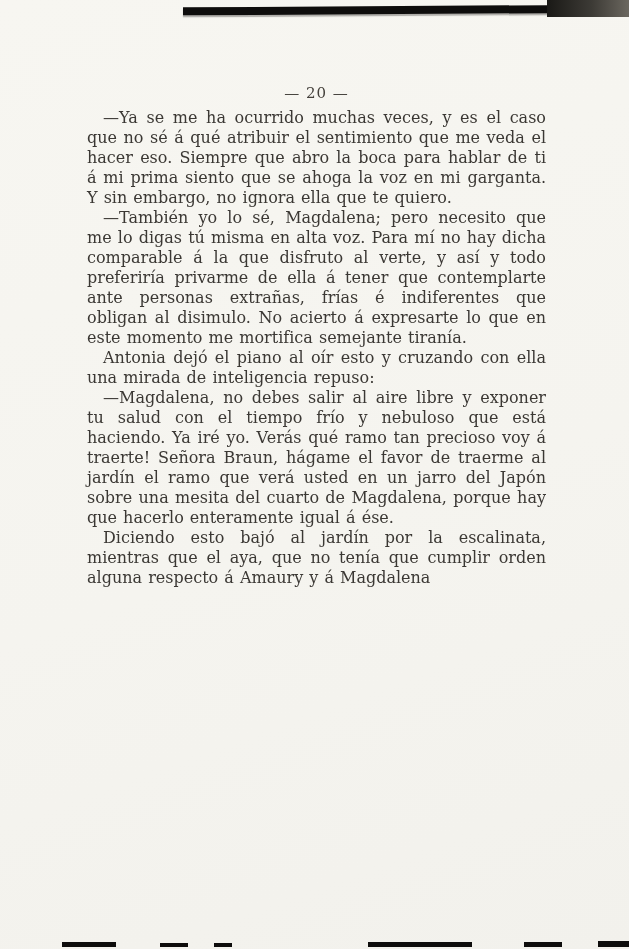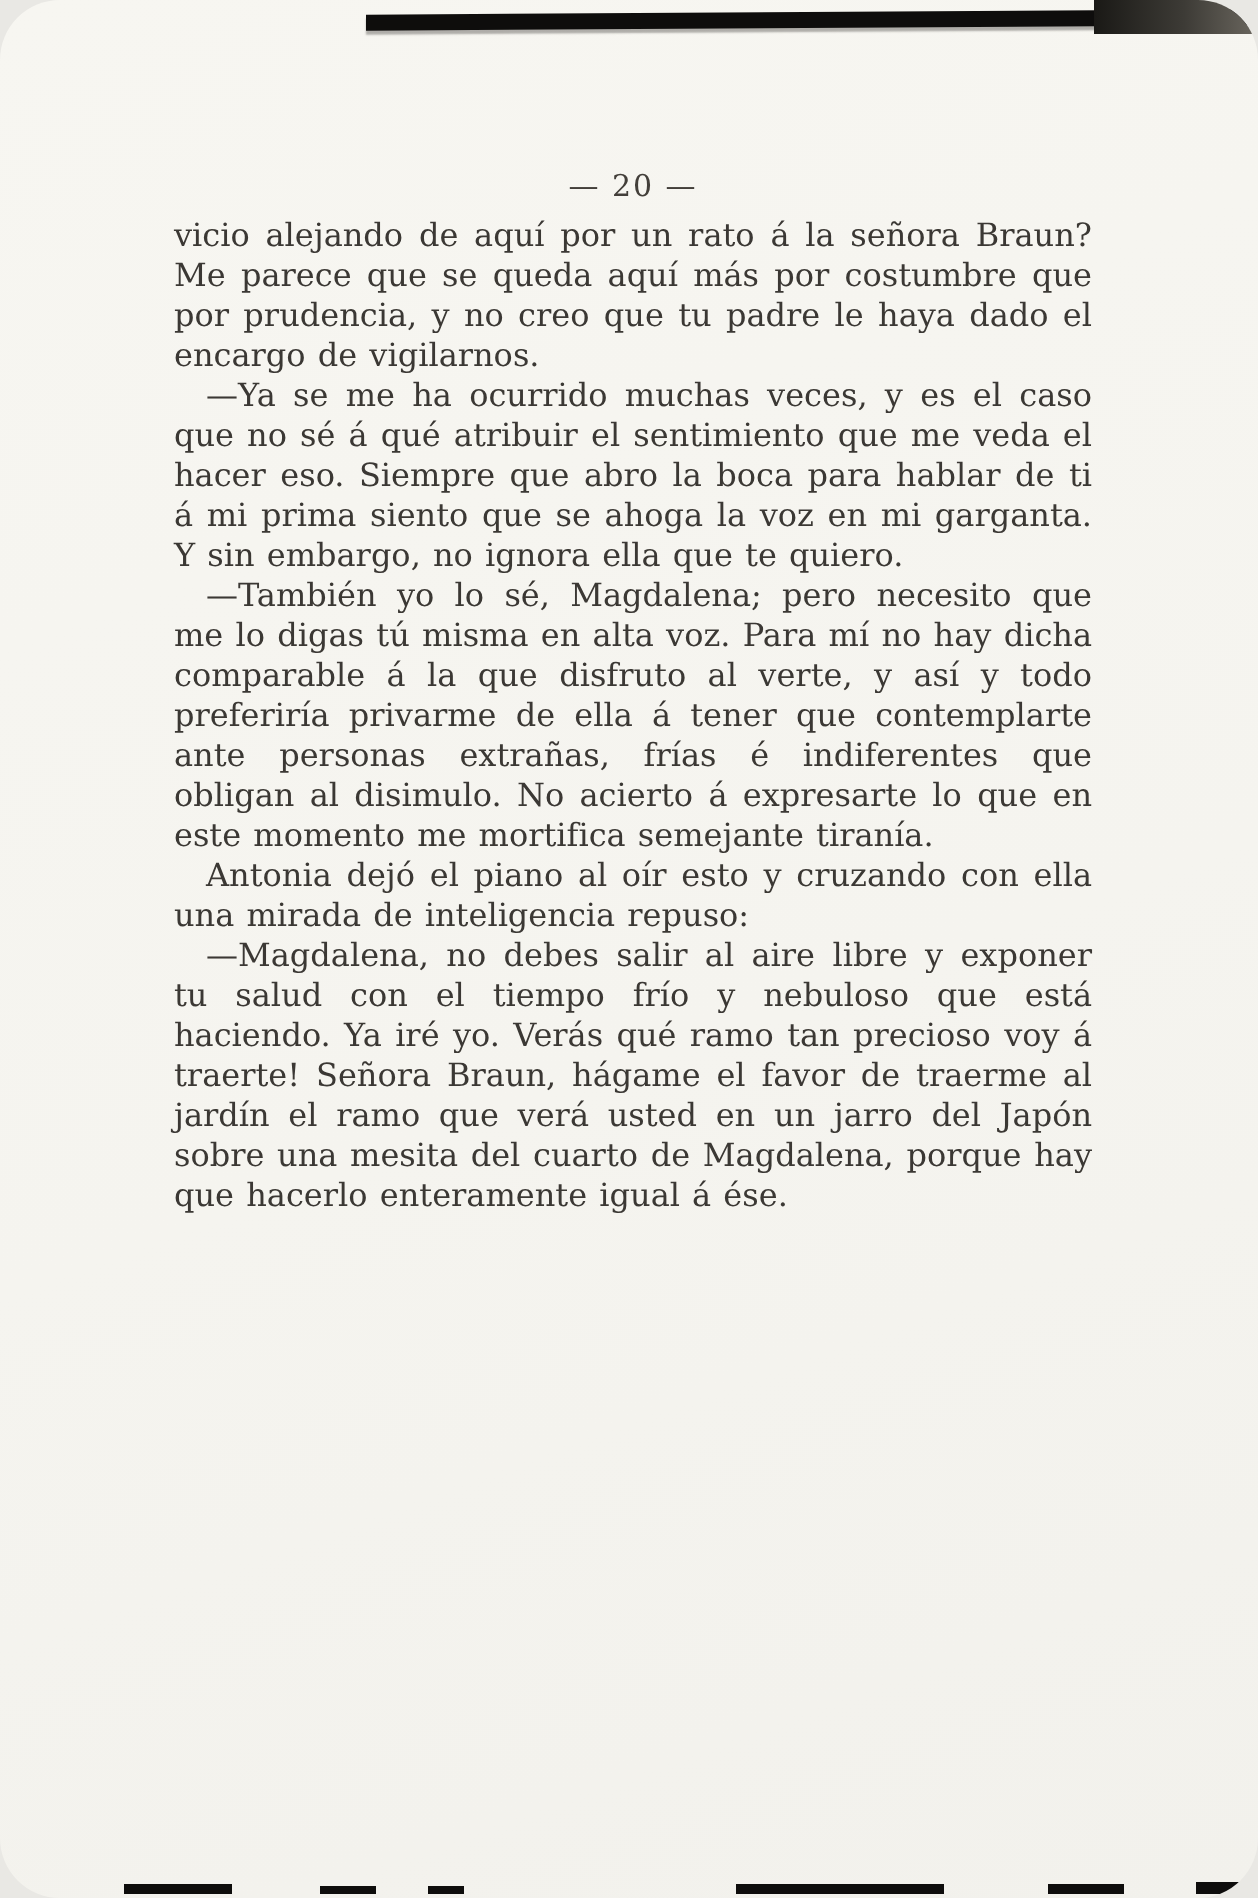--- a/index.html
+++ b/index.html
@@ -9,21 +9,20 @@
   }
   .page {
     position: relative;
     width: 629px;
     height: 949px;
     margin: 0;
     background: linear-gradient(160deg, #f7f6f1 0%, #f5f4ef 55%, #f2f1ec 100%);
     overflow: hidden;
     font-family: "DejaVu Serif", "Liberation Serif", serif;
     color: #3b3834;
-    border-radius: 30px;
   }
 
   
   .artifact { position: absolute; background: #0e0d0c; }
   .artifact-top-line {
     left: 183px; top: 6px; width: 446px; height: 8px;
     transform: skewY(-0.35deg);
     box-shadow: 0 2px 1px rgba(40,38,35,0.35);
   }
   .artifact-top-blob {
@@ -73,20 +72,20 @@
   <div class="artifact artifact-bottom-1"></div>
   <div class="artifact artifact-bottom-2"></div>
   <div class="artifact artifact-bottom-3"></div>
   <div class="artifact artifact-bottom-4"></div>
   <div class="artifact artifact-bottom-5"></div>
   <div class="artifact artifact-bottom-6"></div>
 
   <div class="text-block">
     <p class="page-number">— 20 —</p>
 
-  <p class="para">vicio alejando de aquí por un rato á la señora Braun? Me parece que se queda aquí más por costumbre que por prudencia, y no creo que tu padre le haya dado el encargo de vigilarnos.</p>
       <p class="para indent">—Ya se me ha ocurrido muchas veces, y es el caso que no sé á qué atribuir el sentimiento que me veda el hacer eso. Siempre que abro la boca para hablar de ti á mi prima siento que se ahoga la voz en mi garganta. Y sin embargo, no ignora ella que te quiero.</p>
       <p class="para indent">—También yo lo sé, Magdalena; pero necesito que me lo digas tú misma en alta voz. Para mí no hay dicha comparable á la que disfruto al verte, y así y todo preferiría privarme de ella á tener que contemplarte ante personas extrañas, frías é indiferentes que obligan al disimulo. No acierto á expresarte lo que en este momento me mortifica semejante tiranía.</p>
       <p class="para indent">Antonia dejó el piano al oír esto y cruzando con ella una mirada de inteligencia repuso:</p>
       <p class="para indent">—Magdalena, no debes salir al aire libre y exponer tu salud con el tiempo frío y nebuloso que está haciendo. Ya iré yo. Verás qué ramo tan precioso voy á traerte! Señora Braun, hágame el favor de traerme al jardín el ramo que verá usted en un jarro del Japón sobre una mesita del cuarto de Magdalena, porque hay que hacerlo enteramente igual á ése.</p>
+      <p class="para indent">Diciendo esto bajó al jardín por la escalinata, mientras que el aya, que no tenía que cumplir orden alguna respecto á Amaury y á Magdalena</p>
     </div>
 
 </div>
 
 </body></html>

